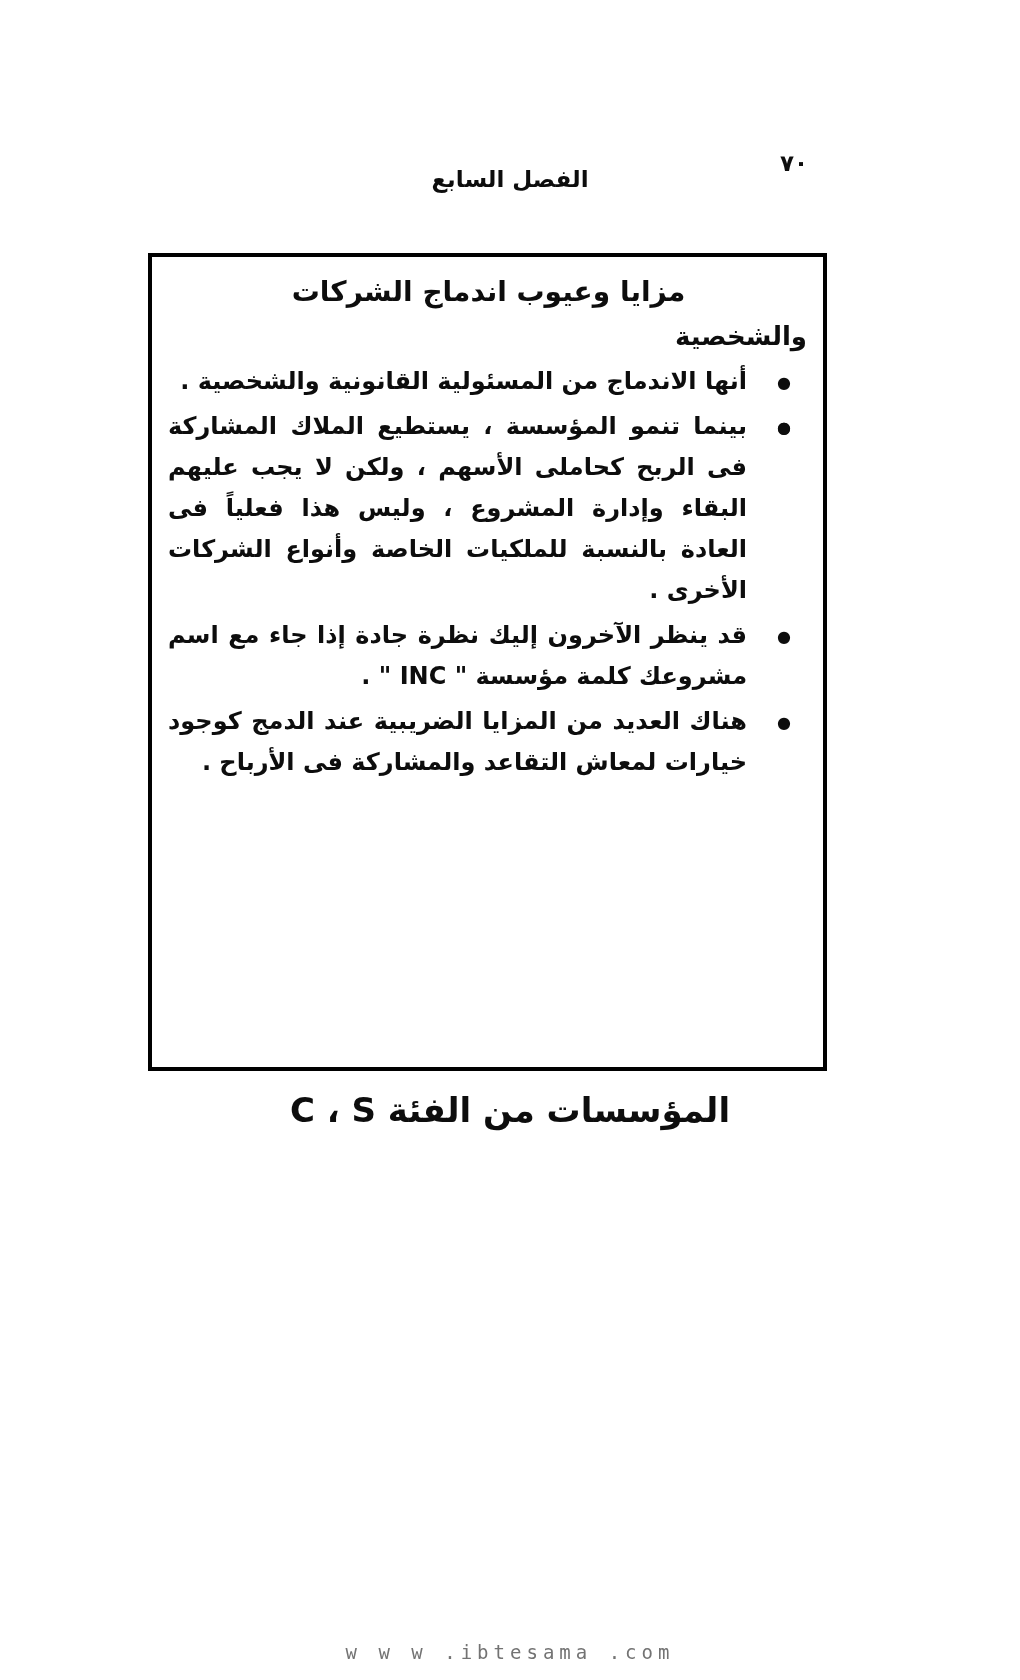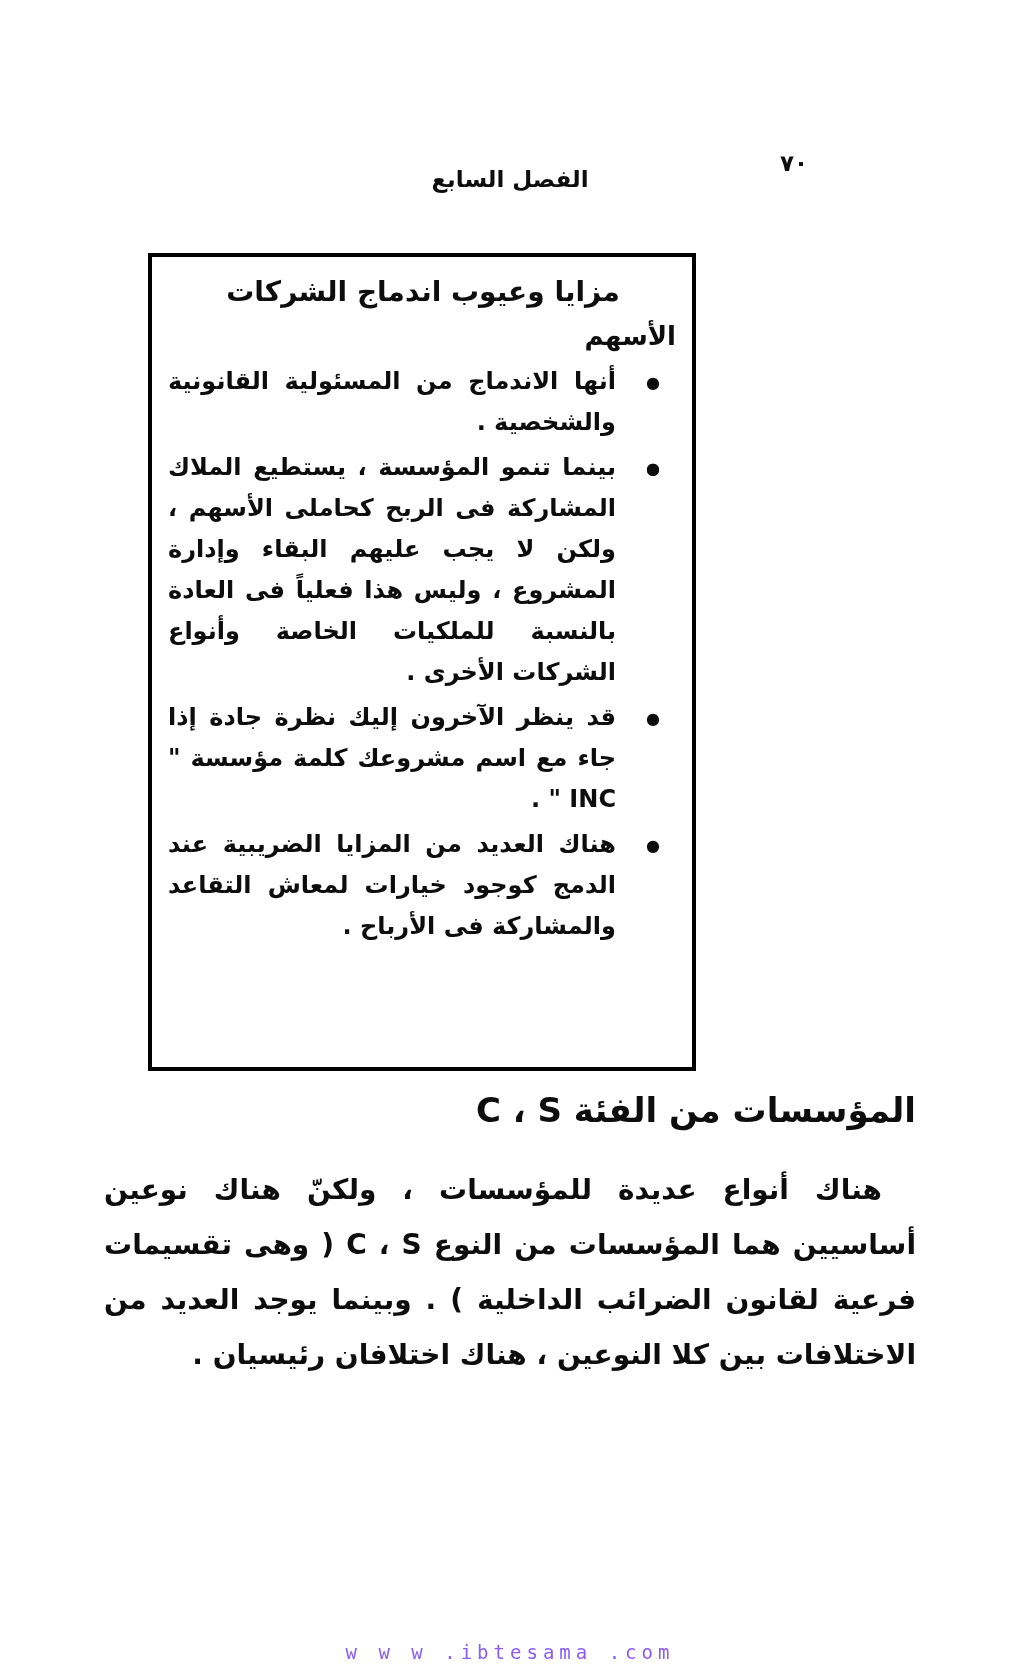--- a/index.html
+++ b/index.html
@@ -21,21 +21,21 @@
     position:absolute; top:166px; left:0; width:100%;
     text-align:center; font-size:23px;
   }
   .page-number {
     position:absolute; top:150px; left:780px;
     font-size:23px;
   }
   
   .box {
     position:absolute; top:253px; left:148px;
-    width:548px; height:818px;
+    width:679px; height:818px;
     border:4px solid #000000;
     padding:10px 14px 8px 16px;
     overflow:hidden;
   }
   .box-title {
     text-align:center; font-size:28px; line-height:38px;
     margin-top:6px; margin-bottom:8px;
   }
   .section-heading {
     font-size:26px; line-height:34px;
@@ -51,50 +51,50 @@
   }
   ul.bullets li .bullet {
     position:absolute; right:18px; top:1px;
     font-size:16px; line-height:41px;
   }
   
   .content {
     position:absolute; top:1088px; left:104px; width:812px;
   }
   .content h2 {
-    text-align:right; font-size:34px; line-height:44px;
+    text-align:center; font-size:34px; line-height:44px;
     margin-bottom:30px;
   }
   .content p {
     font-size:28px; line-height:55px;
     text-align:justify; text-indent:34px;
   }
   
   .watermark {
     position:absolute; top:1641px; left:0; width:100%;
     text-align:center;
     direction:ltr;
     font-family:"DejaVu Sans Mono", monospace;
     font-weight:400;
     font-size:19px; letter-spacing:5px;
-    color:#8b5cf6;
+    color:#737373;
   }
 </style>
 </head>
 <body>
 
 <div class="page">
 
   <div class="chapter-title">الفصل السابع</div>
   <div class="page-number">٧٠</div>
 
   <div class="box">
     <div class="box-title">مزايا وعيوب اندماج الشركات</div>
 
-    <div class="section-heading">الأسهم</div>
+    <div class="section-heading">والشخصية</div>
     <ul class="bullets">
 
         <li class="bullet-item">
           <span class="bullet">●</span>
           <span class="bullet-text">أنها الاندماج من المسئولية القانونية والشخصية .</span>
         </li>
 
         <li class="bullet-item">
           <span class="bullet">●</span>
         </li>
@@ -112,18 +112,17 @@
         <li class="bullet-item">
           <span class="bullet">●</span>
           <span class="bullet-text">هناك العديد من المزايا الضريبية عند الدمج كوجود خيارات لمعاش التقاعد والمشاركة فى الأرباح .</span>
         </li>
       </ul>
 
   </div>
 
   <div class="content">
     <h2>المؤسسات من الفئة C ، S</h2>
-    <p>هناك أنواع عديدة للمؤسسات ، ولكنّ هناك نوعين أساسيين هما المؤسسات من النوع C ، S ( وهى تقسيمات فرعية لقانون الضرائب الداخلية ) . وبينما يوجد العديد من الاختلافات بين كلا النوعين ، هناك اختلافان رئيسيان .</p>
   </div>
 
   <div class="watermark">w w w .ibtesama .com</div>
 
 </div>
 
 </body></html>

